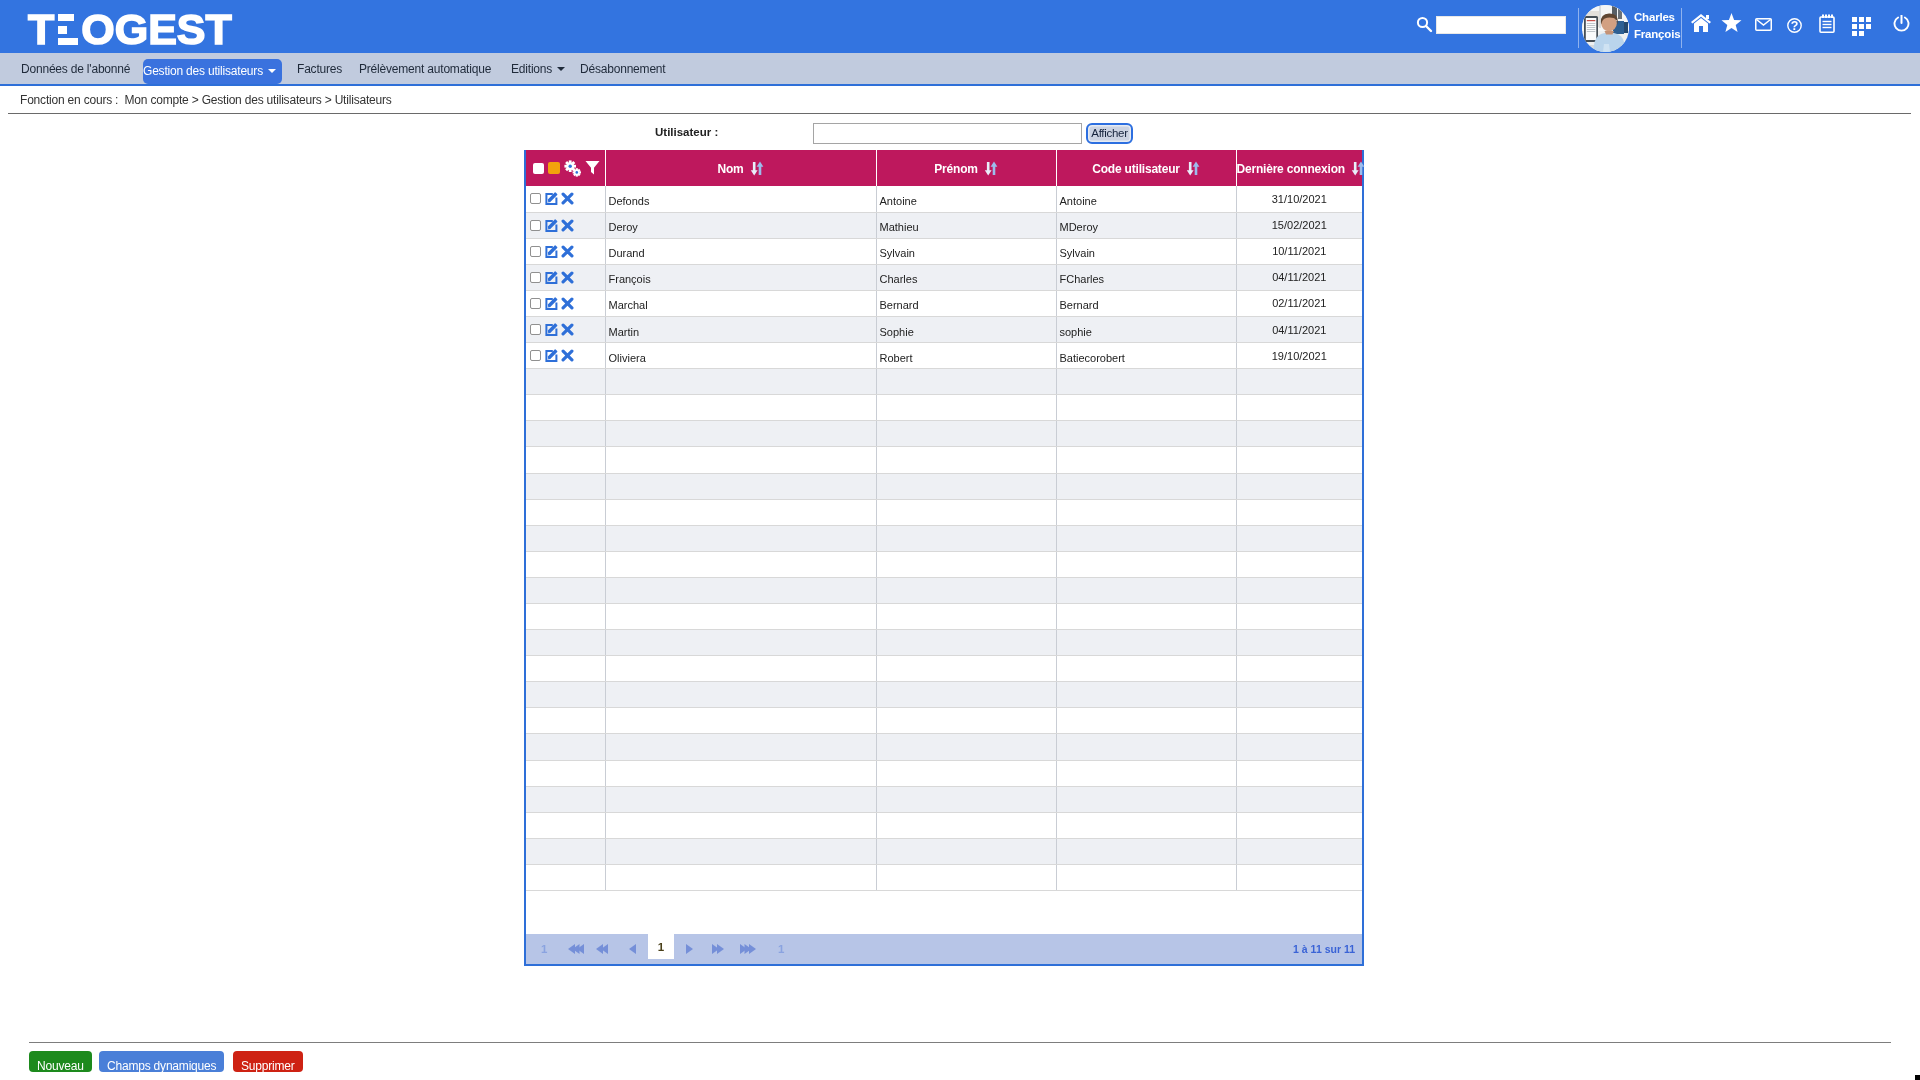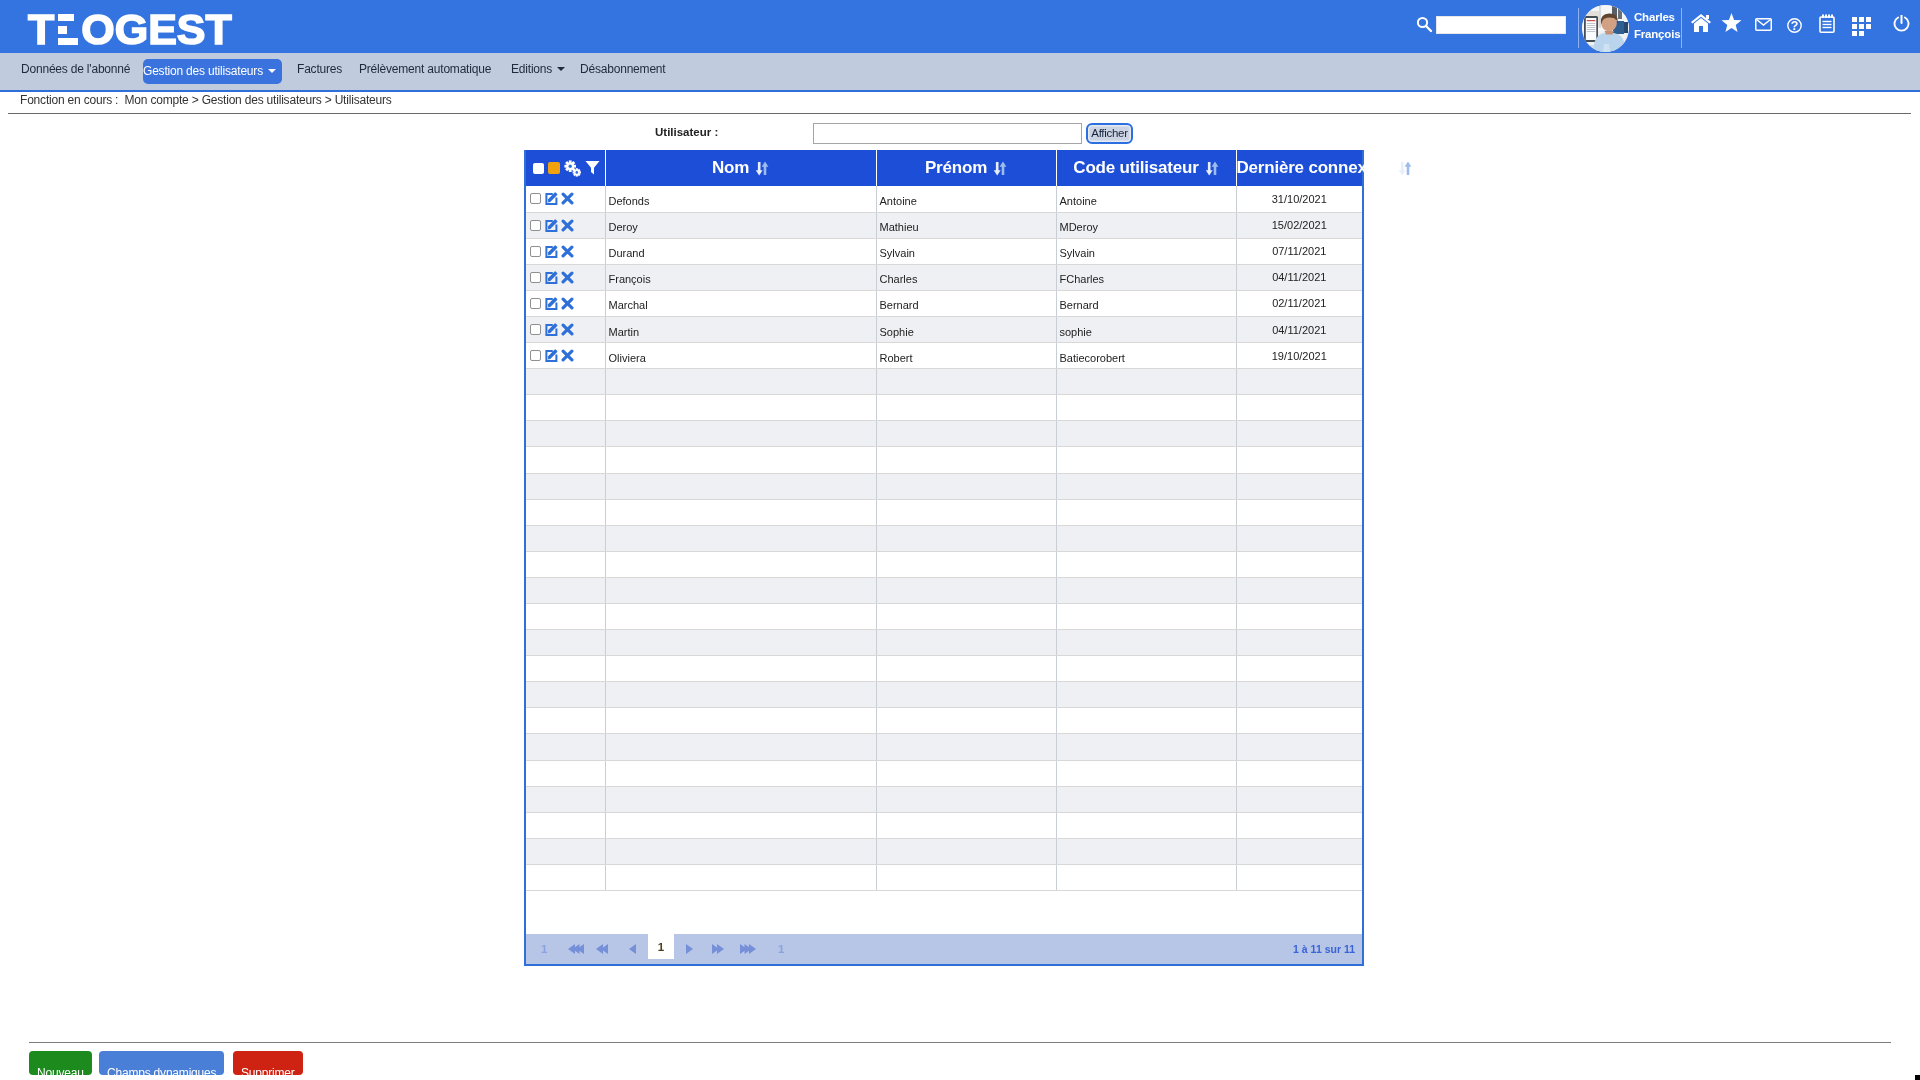--- a/index.html
+++ b/index.html
@@ -13,58 +13,58 @@
 .xi { display:inline-block; position:relative; width:21px; height:32px; margin:0 2px 0 4px; }
 .xi i { position:absolute; left:0; background:#fff; display:block; }
 .searchicon { position:absolute; left:1416px; top:16px; }
 .searchbox { position:absolute; left:1436px; top:16px; width:130px; height:18px; background:#fff; border:1px solid #e8e8e8; }
 .vsep { position:absolute; top:8px; width:1px; height:40px; background:rgba(255,255,255,0.45); }
 .avatar { position:absolute; left:1582px; top:5px; width:47px; height:47px; border-radius:50%; overflow:hidden; }
 .uname { position:absolute; left:1634px; top:9px; color:#fff; font-size:11.5px; font-weight:bold; letter-spacing:-0.2px; line-height:16.5px; }
 .ticon { position:absolute; }
 
 
-.nav { position:absolute; left:0; top:53px; width:1920px; height:39px; background:#c1cbde; border-bottom:2px solid #2e6fd8; }
+.nav { position:absolute; left:0; top:53px; width:1920px; height:33px; background:#c1cbde; border-bottom:2px solid #2e6fd8; }
 .nav .item { position:absolute; top:1px; height:31px; line-height:31px; font-size:12px; letter-spacing:-0.2px; color:#1f2a3a; }
 .pill { position:absolute; left:143px; top:6px; white-space:nowrap; width:139px; height:25px; background:#3a72de; border-radius:5px;
   color:#fff; font-size:12px; letter-spacing:-0.2px; line-height:25px; text-align:left; }
 .caret { display:inline-block; width:0; height:0; border-left:4px solid transparent; border-right:4px solid transparent; border-top:4px solid currentColor; vertical-align:middle; margin-left:5px; margin-bottom:2px; }
 
 
 .breadcrumb { position:absolute; left:20px; top:93px; font-size:12px; letter-spacing:-0.2px; color:#333; }
 .bcline { position:absolute; left:8px; top:113px; width:1903px; height:1px; background:#6a6a6a; }
 
 
 .flabel { position:absolute; left:655px; top:126px; width:150px; text-align:left; font-size:11.5px; font-weight:bold; color:#222; }
 .finput { position:absolute; left:813px; top:123px; width:269px; height:21px; border:1px solid #a5a5a5; background:#fff; }
 .fbtn { position:absolute; left:1086px; top:123px; width:47px; height:21px; background:#ccd3e2; border:2px solid #2d6fe0; box-shadow:inset 0 0 0 1.5px #e6ebf3; border-radius:6px; font-size:11.5px; letter-spacing:-0.3px; color:#16233c; font-family:"Liberation Sans",sans-serif; text-align:center; line-height:17px; }
 
 
 .twrap { position:absolute; left:524px; top:150px; width:840px; height:816px; border-left:2px solid #2e6fd8; border-right:2px solid #2e6fd8; border-bottom:2px solid #2e6fd8; }
 table.grid { border-collapse:collapse; width:836px; table-layout:fixed; }
-table.grid th { background:#1d4ed8; height:36px; color:#fff; font-size:17px; letter-spacing:-0.2px; font-weight:bold; text-align:center; border-right:1px solid rgba(255,255,255,0.55); position:relative; white-space:nowrap; }
+table.grid th { background:#be185d; height:36px; color:#fff; font-size:12px; letter-spacing:-0.2px; font-weight:bold; text-align:center; border-right:1px solid rgba(255,255,255,0.55); position:relative; white-space:nowrap; }
 table.grid th:last-child { border-right:none;margin-left:48px; }
 table.grid td { height:26.1px; font-size:11px; color:#222; border-right:1px solid #c9cdd4; border-bottom:1px solid #d8d8d8; padding:4px 0 0 3px; overflow:hidden; white-space:nowrap; }
 table.grid td:last-child { border-right:none; text-align:center; padding:0; }
 table.grid tr.odd td { background:#fff; }
 table.grid tr.even td { background:#eef0f4; }
 .iconcell { display:flex; align-items:center; gap:2px; padding-left:1px; margin-top:-4px; }
 .cb { width:11px; height:11px; border:1px solid #909090; border-radius:2px; background:#fff; display:inline-block; }
 .sortic { display:inline-block; vertical-align:-3px; margin-left:6px; }
 
 
 .pager { position:absolute; left:0; bottom:0; width:836px; height:30px; background:#b7c5e7; font-size:11.5px; color:#7f9ae0; }
 .pgnum { position:absolute; top:0; height:30px; line-height:30px; font-weight:bold; color:#8aa3e0; }
 .pgbox { position:absolute; left:122px; top:0; width:26px; height:25px; background:#fff; color:#4a401a; font-weight:bold; text-align:center; line-height:26px; font-size:11.5px; }
 .pgarr { position:absolute; top:10px; }
 .pgtotal { position:absolute; right:7px; top:0; height:30px; line-height:30px; color:#3a63d6; font-size:10.5px; font-weight:bold; }
 
 
 .botline { position:absolute; left:29px; top:1042px; width:1862px; height:1px; background:#7d7d7d; }
-.btn { position:absolute; top:1051px; height:21px; border:none; border-radius:4px; color:#fff; font-size:12px; letter-spacing:-0.2px; font-family:"Liberation Sans",sans-serif; text-align:center; line-height:21px; padding:12px 8px; }
+.btn { position:absolute; top:1051px; height:21px; border:none; border-radius:4px; color:#fff; font-size:12px; letter-spacing:-0.2px; font-family:"Liberation Sans",sans-serif; text-align:center; line-height:21px; padding:5px 8px; }
 .btn.green { left:29px; background:#1d8a1d; }
 .btn.blue { left:99px; background:#4a7fd8; }
 .btn.red { left:233px; background:#ce2213; }
 .corner { position:absolute; left:1915px; top:1075px; width:5px; height:5px; background:#000; }
 </style>
 </head>
 <body>
 <div class="topbar">
   <div class="logo">
       <span class="t">T</span>
@@ -291,21 +291,21 @@
                 <path d="M5.3 11.4 L4.8 8.6 L11.7 1.5 Q12.1 1.1 12.6 1.5 L14.2 3.1 Q14.6 3.6 14.2 4.0 L7.3 11.0 Z" fill="#2e6fd8"></path>
               </svg>
               <svg width="13" height="13" viewBox="0 0 13 13">
                 <path d="M2.1 2.1 L10.9 10.9 M10.9 2.1 L2.1 10.9" stroke="#2e6fd8" stroke-width="3.2" stroke-linecap="round"></path>
               </svg>
             </span>
           </td>
           <td>Durand</td>
           <td>Sylvain</td>
           <td>Sylvain</td>
-          <td>07/11/2021</td>
+          <td>10/11/2021</td>
         </tr>
 <tr class="even">
           <td>
             <span class="iconcell">
               <span class="cb"></span>
               <svg width="16" height="15" viewBox="0 0 16 15">
                 <path d="M9.8 3.0 L3.4 3.0 L3.4 13.0 L13.4 13.0 L13.4 6.6" fill="none" stroke="#2e6fd8" stroke-width="2.0"></path>
                 <path d="M5.3 11.4 L4.8 8.6 L11.7 1.5 Q12.1 1.1 12.6 1.5 L14.2 3.1 Q14.6 3.6 14.2 4.0 L7.3 11.0 Z" fill="#2e6fd8"></path>
               </svg>
               <svg width="13" height="13" viewBox="0 0 13 13">

